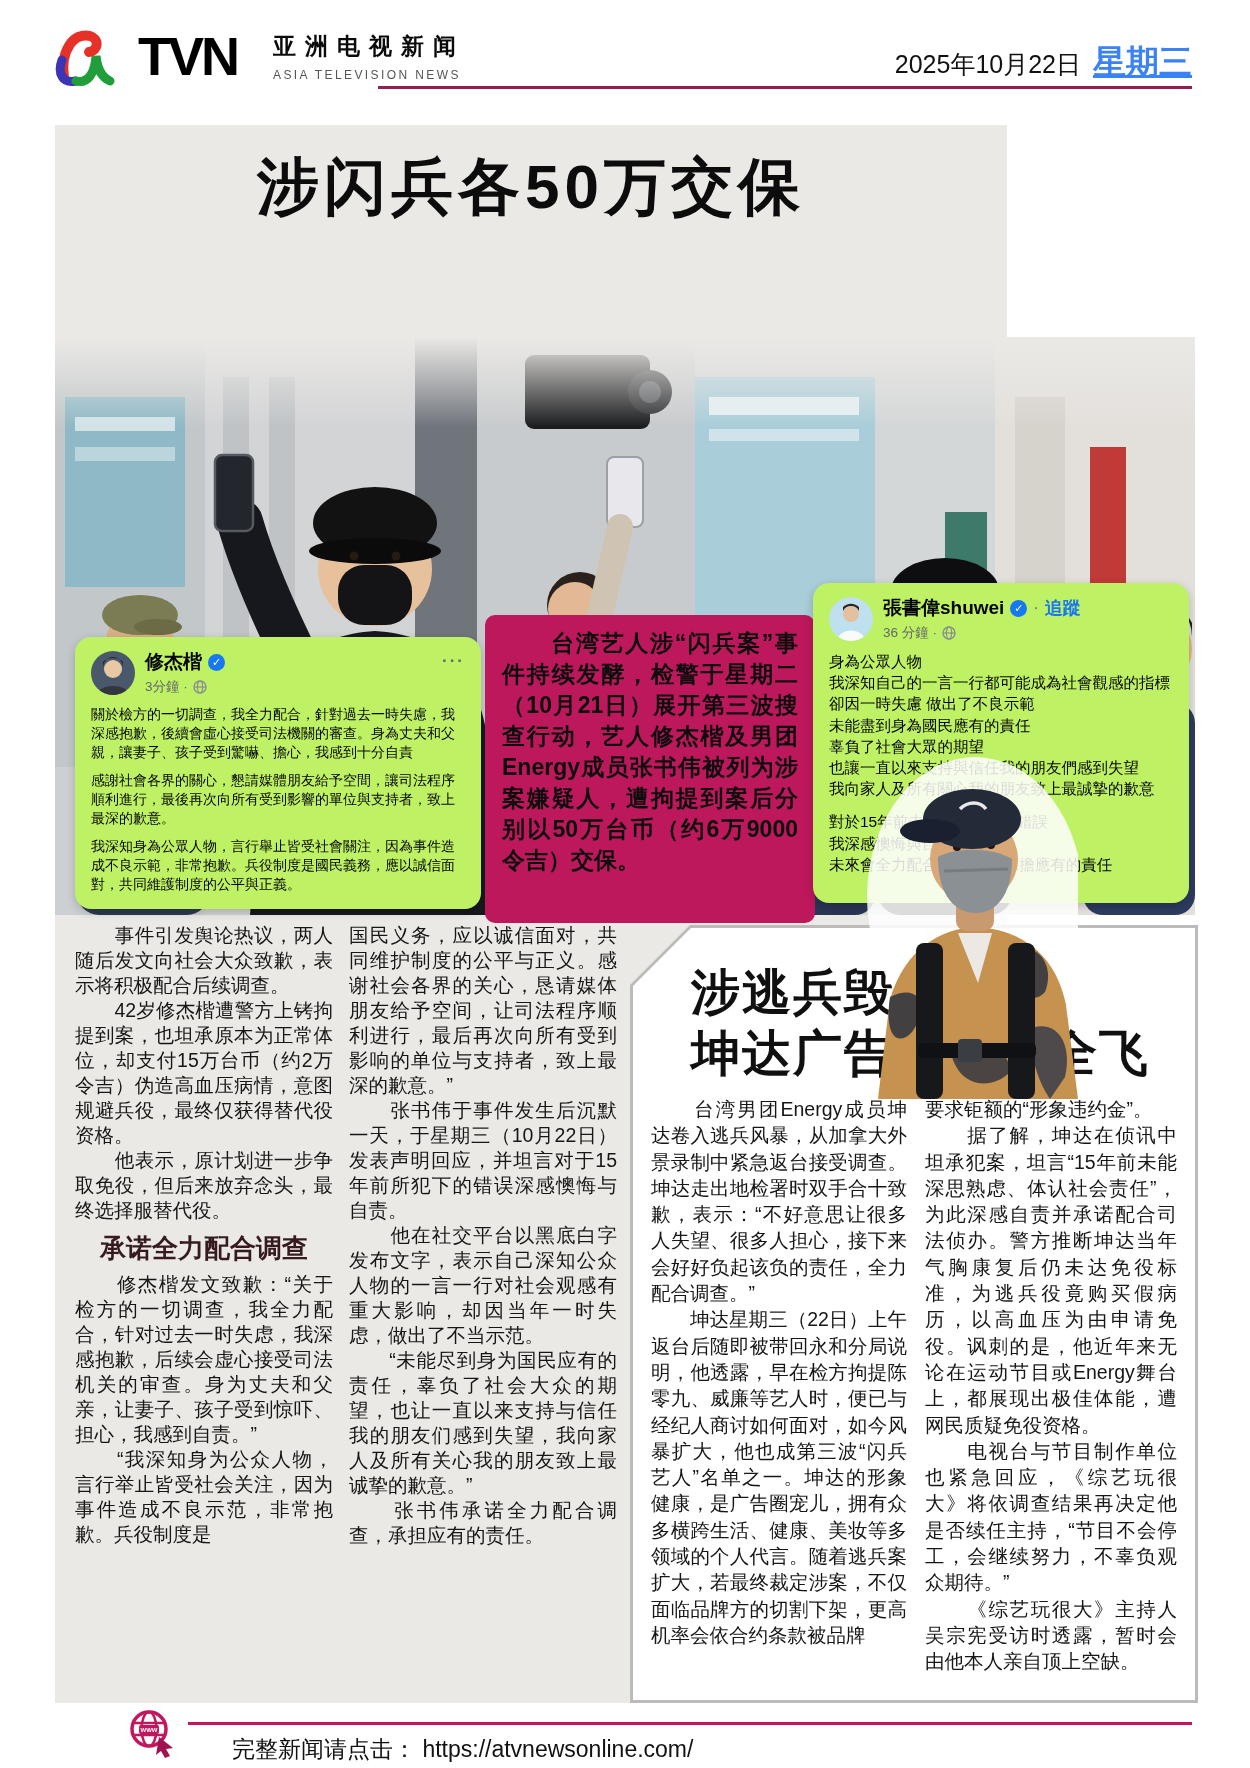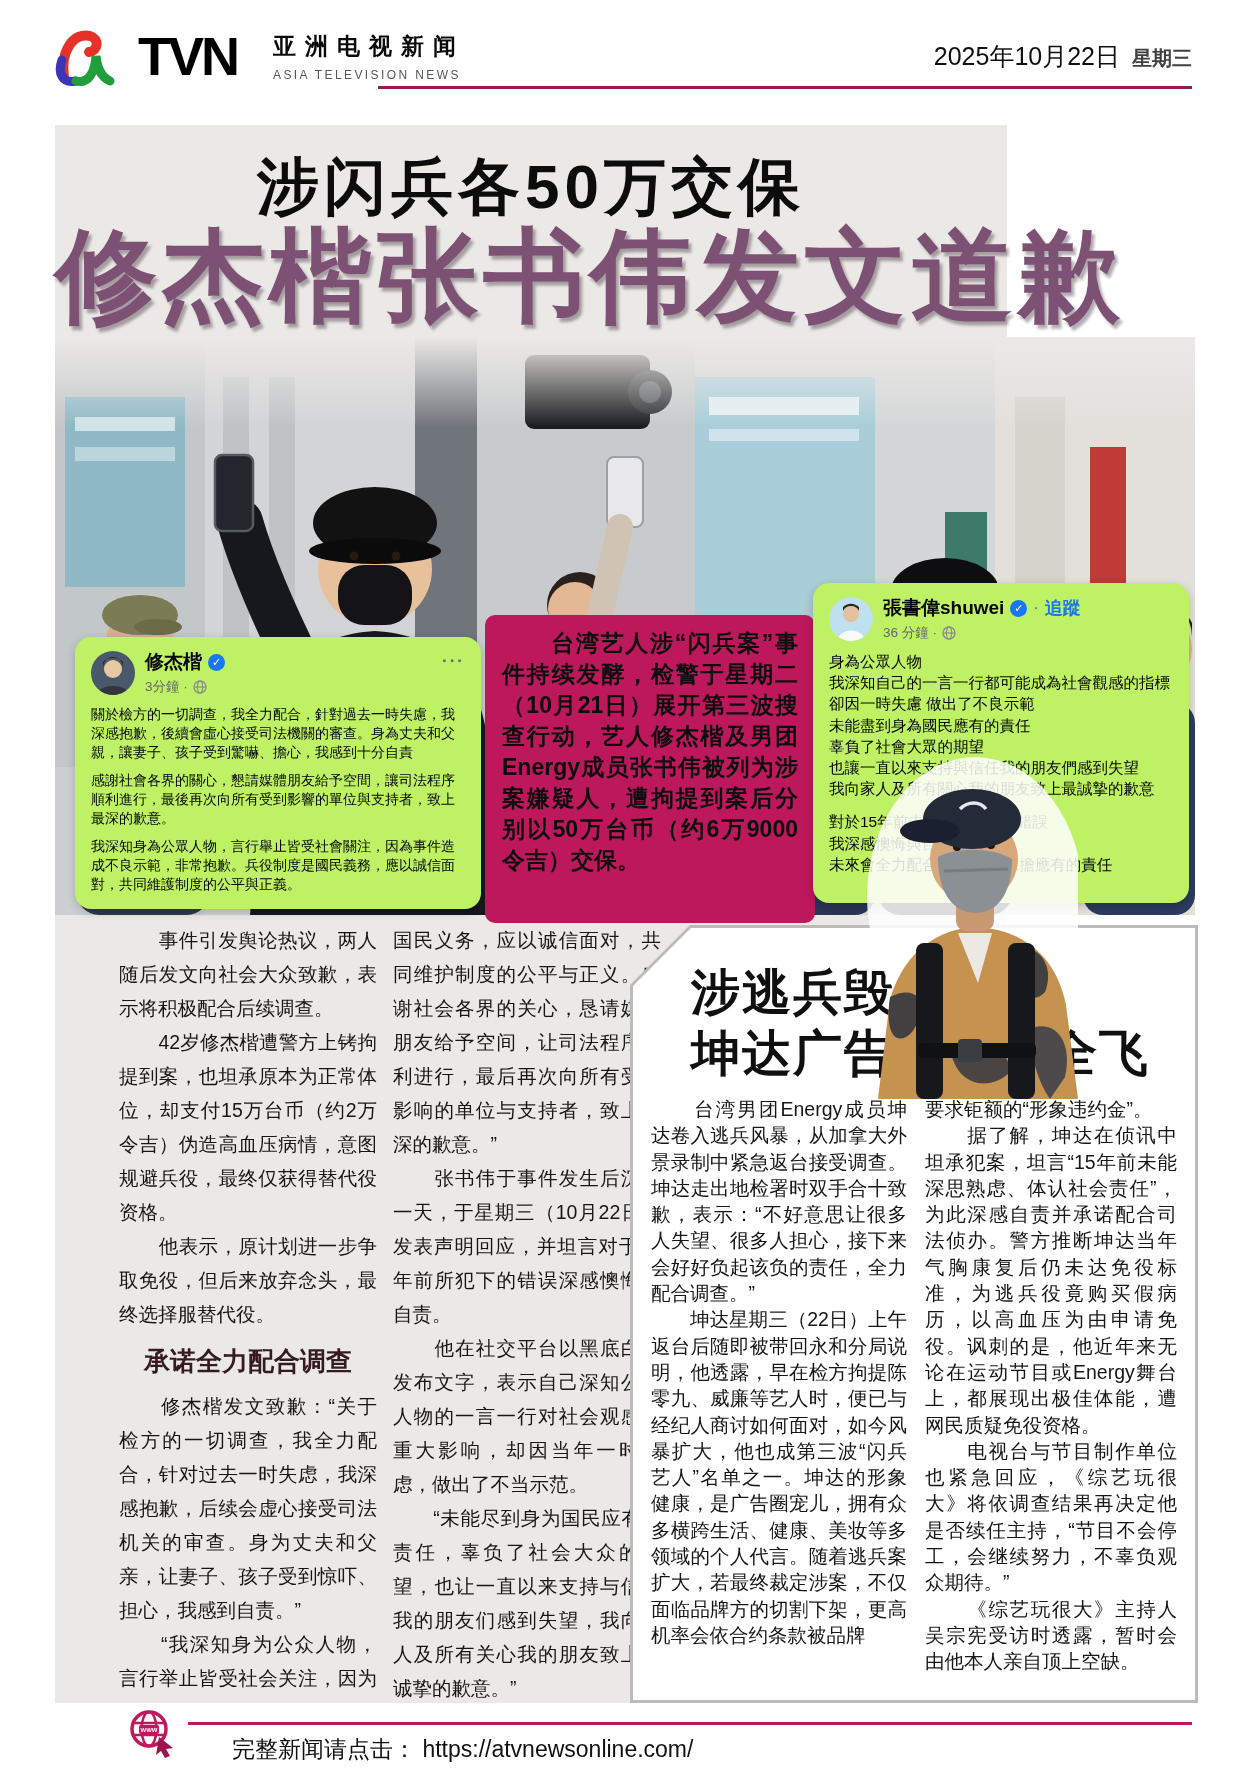--- a/index.html
+++ b/index.html
@@ -9,21 +9,21 @@
   
   .brand{position:absolute;left:50px;top:24px;display:flex;align-items:center;gap:20px;}
   .logo-a{display:block;}
   .logo-tvn{font-size:54px;font-weight:900;letter-spacing:-3px;color:#000;margin-left:-4px;}
   .brand-names{margin-left:16px;}
   .brand-cn{font-size:23px;font-weight:800;letter-spacing:9px;color:#0a0a0a;}
   .brand-en{font-size:12px;color:#555;letter-spacing:2.4px;margin-top:6px;}
   .header-rule{position:absolute;left:378px;top:86px;width:814px;height:3px;background:#8e2152;}
   .header-date{position:absolute;right:58px;top:40px;display:flex;align-items:baseline;gap:12px;}
   .hd-date{font-size:25px;color:#111;}
-  .hd-week{font-size:20px;font-weight:900;color:#404040;}
+  .hd-week{font-size:33px;font-weight:900;color:#3b82f6;text-decoration:underline;}
 
   
   .main-block{position:absolute;left:55px;top:125px;width:952px;height:1578px;background:#ebe9e6;}
   .kicker{position:absolute;top:20px;left:0;width:100%;text-align:center;
           font-size:62px;font-weight:900;letter-spacing:5px;color:#0c0c0c;white-space:nowrap;}
   .headline{position:absolute;top:84px;left:0;width:100%;text-align:center;
             font-size:102px;font-weight:900;letter-spacing:5px;color:#7d5174;white-space:nowrap;
             text-shadow:3px 4px 3px rgba(35,15,30,.35);}
 
   
@@ -55,22 +55,22 @@
   .fb-right .fb-body{font-size:15.5px;line-height:21.2px;}
   .fb-lines div{margin:0;}
   .fb-lines2{margin-top:12px;}
 
   
   .intro-panel{position:absolute;left:430px;top:490px;width:330px;height:308px;background:#be185d;
                border-radius:10px;padding:13px 17px;box-sizing:border-box;
                font-size:23px;font-weight:800;line-height:31px;text-align:justify;color:#0d0d0d;overflow:hidden;}
 
   
-  .bodycol{position:absolute;top:798px;height:778px;font-size:19.5px;line-height:34px;
-           text-align:justify;color:#161616;overflow:hidden;margin-left:44px;}
+  .bodycol{position:absolute;top:798px;height:778px;font-size:19.5px;line-height:25px;
+           text-align:justify;color:#161616;overflow:hidden;}
   .col-a{left:20px;width:258px;}
   .col-b{left:294px;width:268px;}
   .bodycol p{margin:0;}
   .subhead{font-size:26px;font-weight:900;color:#351a1f;text-align:center;margin:13px 0 11px;}
 
   
   .sub-frame{position:absolute;left:575px;top:800px;width:568px;height:778px;background:#bdbbb9;
              clip-path:polygon(60px 0,100% 0,100% 100%,0 100%,0 60px);}
   .sub-card{position:absolute;left:3px;top:3px;right:3px;bottom:3px;background:#ffffff;
             clip-path:polygon(58px 0,100% 0,100% 100%,0 100%,0 58px);}
@@ -109,21 +109,20 @@
   </div>
   <div class="header-rule"></div>
   <div class="header-date">
     <span class="hd-date">2025年10月22日</span>
     <span class="hd-week">星期三</span>
   </div>
 
   <div class="main-block">
 
     <div class="kicker">涉闪兵各50万交保</div>
-    <div class="headline">修杰楷张书伟发文道歉</div>
 
     <div class="photo-area">
       <svg class="photo-left" width="640" height="578" viewBox="0 0 640 578">
         <rect width="640" height="578" fill="#cdd0d2"></rect>
         <rect x="0" y="0" width="150" height="430" fill="#c2c8ca"></rect>
         <rect x="10" y="60" width="120" height="190" fill="#8fb9c6"></rect>
         <rect x="20" y="80" width="100" height="14" fill="#ffffff" opacity="0.6"></rect>
         <rect x="20" y="110" width="100" height="14" fill="#ffffff" opacity="0.4"></rect>
         <rect x="150" y="0" width="215" height="578" fill="#d3d4d6"></rect>
         <rect x="168" y="40" width="26" height="300" fill="#bfc3c6"></rect>

